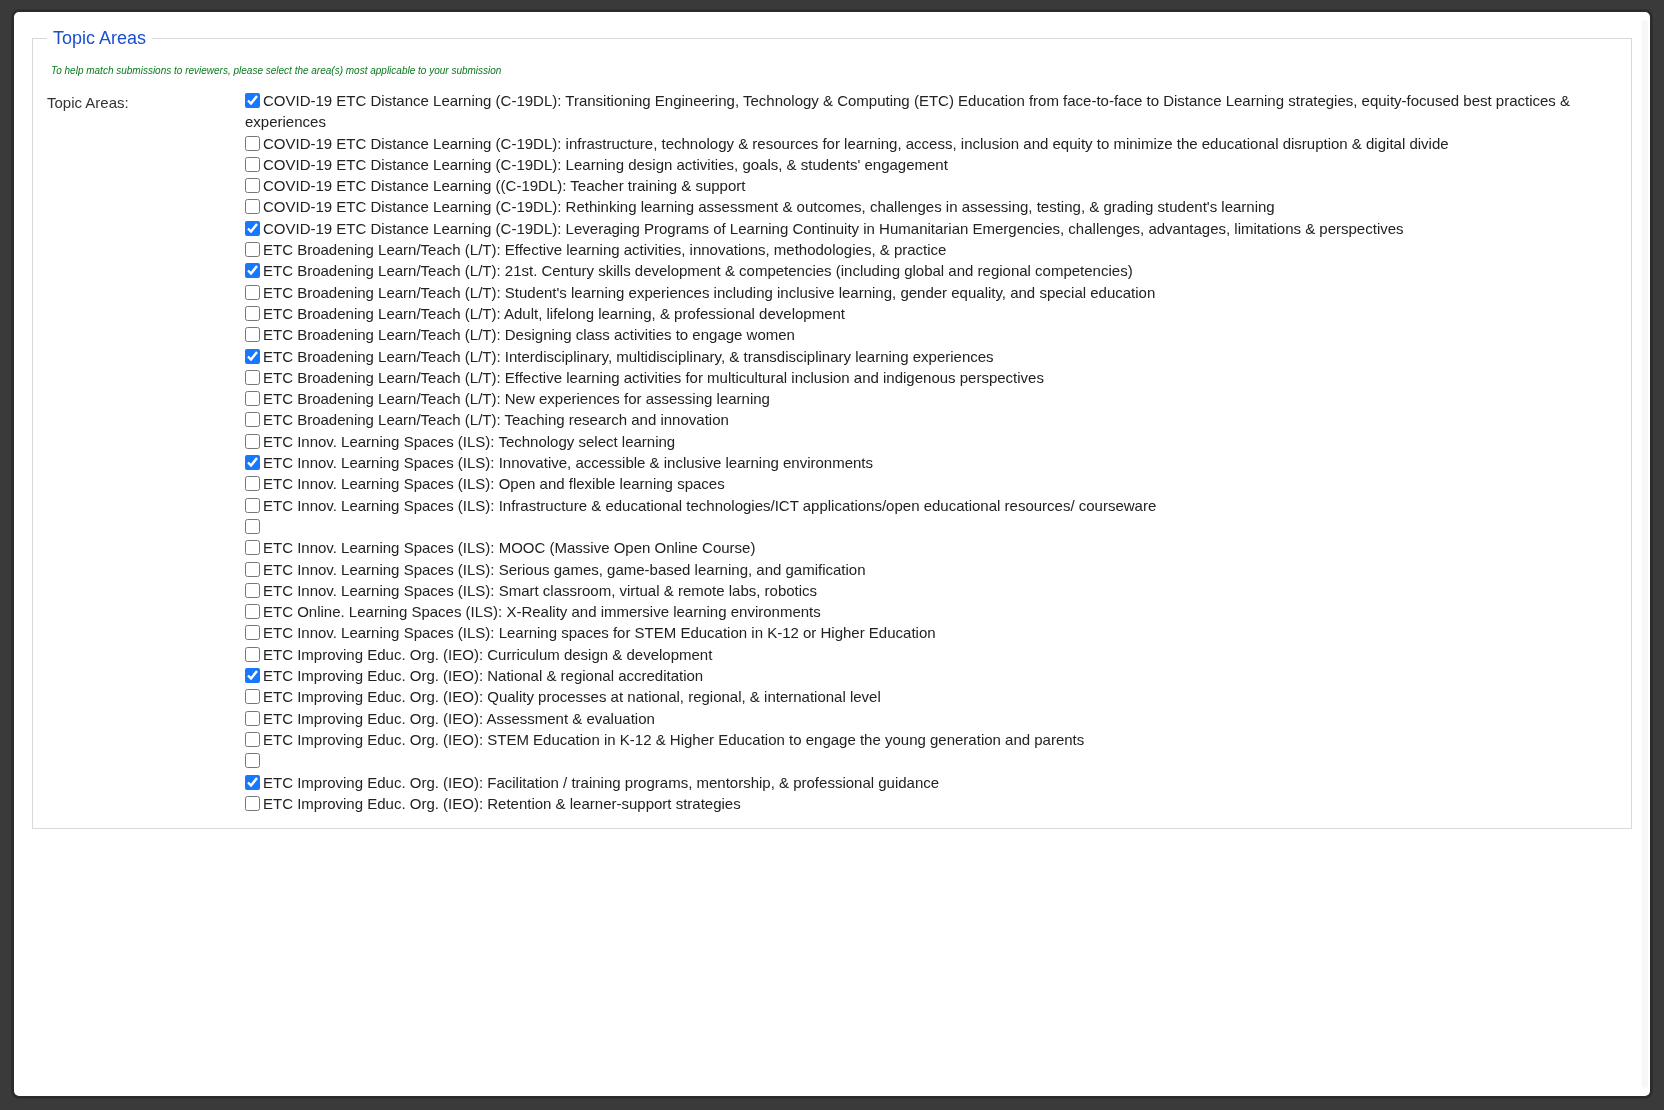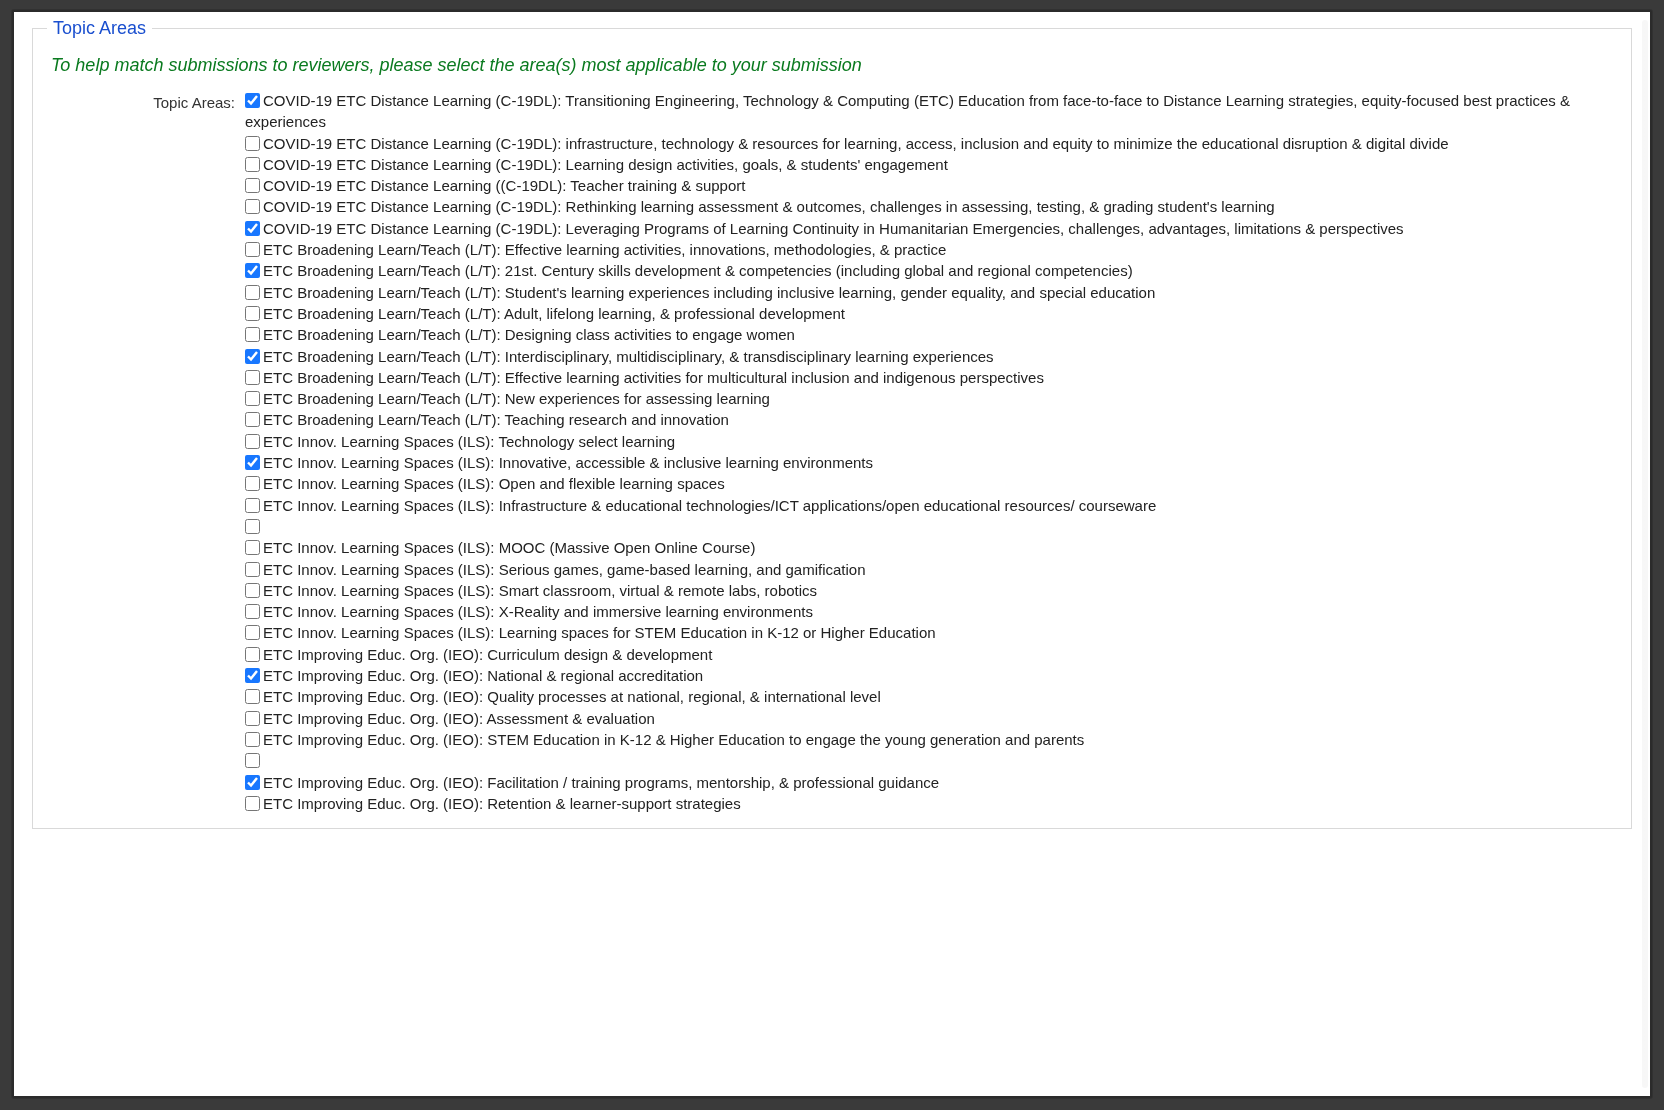--- a/index.html
+++ b/index.html
@@ -17,50 +17,50 @@
     padding: 10px 12px 12px 12px;
     background: #3a3a3a;
   }
   .page {
     position: relative;
     box-sizing: border-box;
     width: 100%;
     height: 100%;
     background: #ffffff;
     border: 2px solid #2b2b2b;
-    border-radius: 2px;
+    border-radius: 7px;
     box-shadow: 0 0 0 1px rgba(0,0,0,0.15);
-    padding: 6px 18px 22px 18px;
+    padding: 16px 18px 22px 18px;
     overflow: hidden;
   }
   fieldset.topic-areas {
     margin: 0;
     border: 1px solid #d9d9d9;
     padding: 8px 14px 14px 14px;
     background: #ffffff;
   }
   fieldset.topic-areas legend {
     padding: 0 6px;
     font-size: 18px;
     color: #1a4fcf;
   }
   .help-text {
     color: #0a7a1f;
     font-style: italic;
-    font-size: 18px;
+    font-size: 10px;
     margin: 8px 0 14px 4px;
   }
   .form-row {
     display: flex;
     align-items: flex-start;
   }
   .form-label {
     width: 188px;
     flex: 0 0 188px;
-    text-align: right;
+    text-align: left;
     padding-top: 4px;
     color: #333;
     font-size: 15px;
   }
   .options {
     flex: 1 1 auto;
     padding-left: 10px;
     line-height: 1.42;
     color: #222;
     font-size: 15px;
@@ -119,21 +119,21 @@
             <label class="option"><input type="checkbox" style=""><span>ETC Broadening Learn/Teach (L/T): New experiences for assessing learning</span></label>
             <label class="option"><input type="checkbox" style=""><span>ETC Broadening Learn/Teach (L/T): Teaching research and innovation</span></label>
             <label class="option"><input type="checkbox" style=""><span>ETC Innov. Learning Spaces (ILS): Technology select learning</span></label>
             <label class="option"><input type="checkbox" checked="" style=""><span>ETC Innov. Learning Spaces (ILS): Innovative, accessible &amp; inclusive learning environments</span></label>
             <label class="option"><input type="checkbox" style=""><span>ETC Innov. Learning Spaces (ILS): Open and flexible learning spaces</span></label>
             <label class="option"><input type="checkbox" style=""><span>ETC Innov. Learning Spaces (ILS): Infrastructure &amp; educational technologies/ICT applications/open educational resources/ courseware</span></label>
             <label class="option"><input type="checkbox" style=""></label>
             <label class="option"><input type="checkbox" style=""><span>ETC Innov. Learning Spaces (ILS): MOOC (Massive Open Online Course)</span></label>
             <label class="option"><input type="checkbox" style=""><span>ETC Innov. Learning Spaces (ILS): Serious games, game-based learning, and gamification</span></label>
             <label class="option"><input type="checkbox" style=""><span>ETC Innov. Learning Spaces (ILS): Smart classroom, virtual &amp; remote labs, robotics</span></label>
-            <label class="option"><input type="checkbox" style=""><span>ETC Innov. Learning Spaces (ILS): X-Reality and immersive learning environments</span></label>
+            <label class="option"><input type="checkbox" style=""><span>ETC Online. Learning Spaces (ILS): X-Reality and immersive learning environments</span></label>
             <label class="option"><input type="checkbox" style=""><span>ETC Innov. Learning Spaces (ILS): Learning spaces for STEM Education in K-12 or Higher Education</span></label>
             <label class="option"><input type="checkbox" style=""><span>ETC Improving Educ. Org. (IEO): Curriculum design &amp; development</span></label>
             <label class="option"><input type="checkbox" checked="" style=""><span>ETC Improving Educ. Org. (IEO): National &amp; regional accreditation</span></label>
             <label class="option"><input type="checkbox" style=""><span>ETC Improving Educ. Org. (IEO): Quality processes at national, regional, &amp; international level</span></label>
             <label class="option"><input type="checkbox" style=""><span>ETC Improving Educ. Org. (IEO): Assessment &amp; evaluation</span></label>
             <label class="option"><input type="checkbox" style=""><span>ETC Improving Educ. Org. (IEO): STEM Education in K-12 &amp; Higher Education to engage the young generation and parents</span></label>
             <label class="option"><input type="checkbox" style=""></label>
             <label class="option"><input type="checkbox" checked="" style=""><span>ETC Improving Educ. Org. (IEO): Facilitation / training programs, mentorship, &amp; professional guidance</span></label>
             <label class="option"><input type="checkbox" style=""><span>ETC Improving Educ. Org. (IEO): Retention &amp; learner-support strategies</span></label>
           </div>

